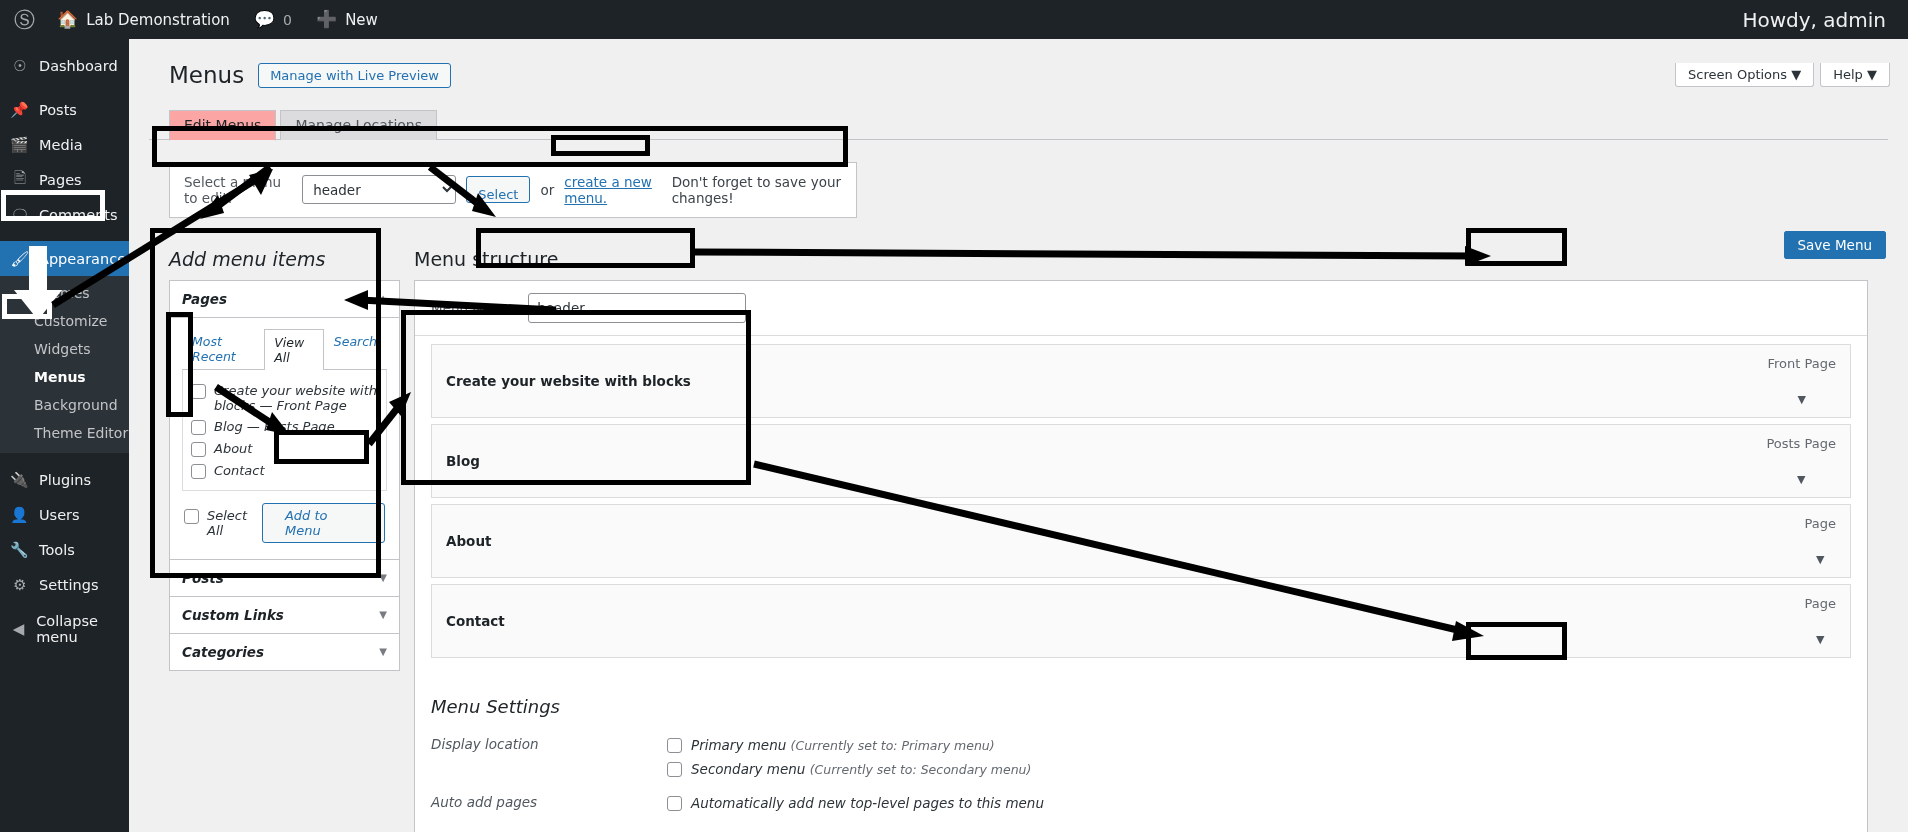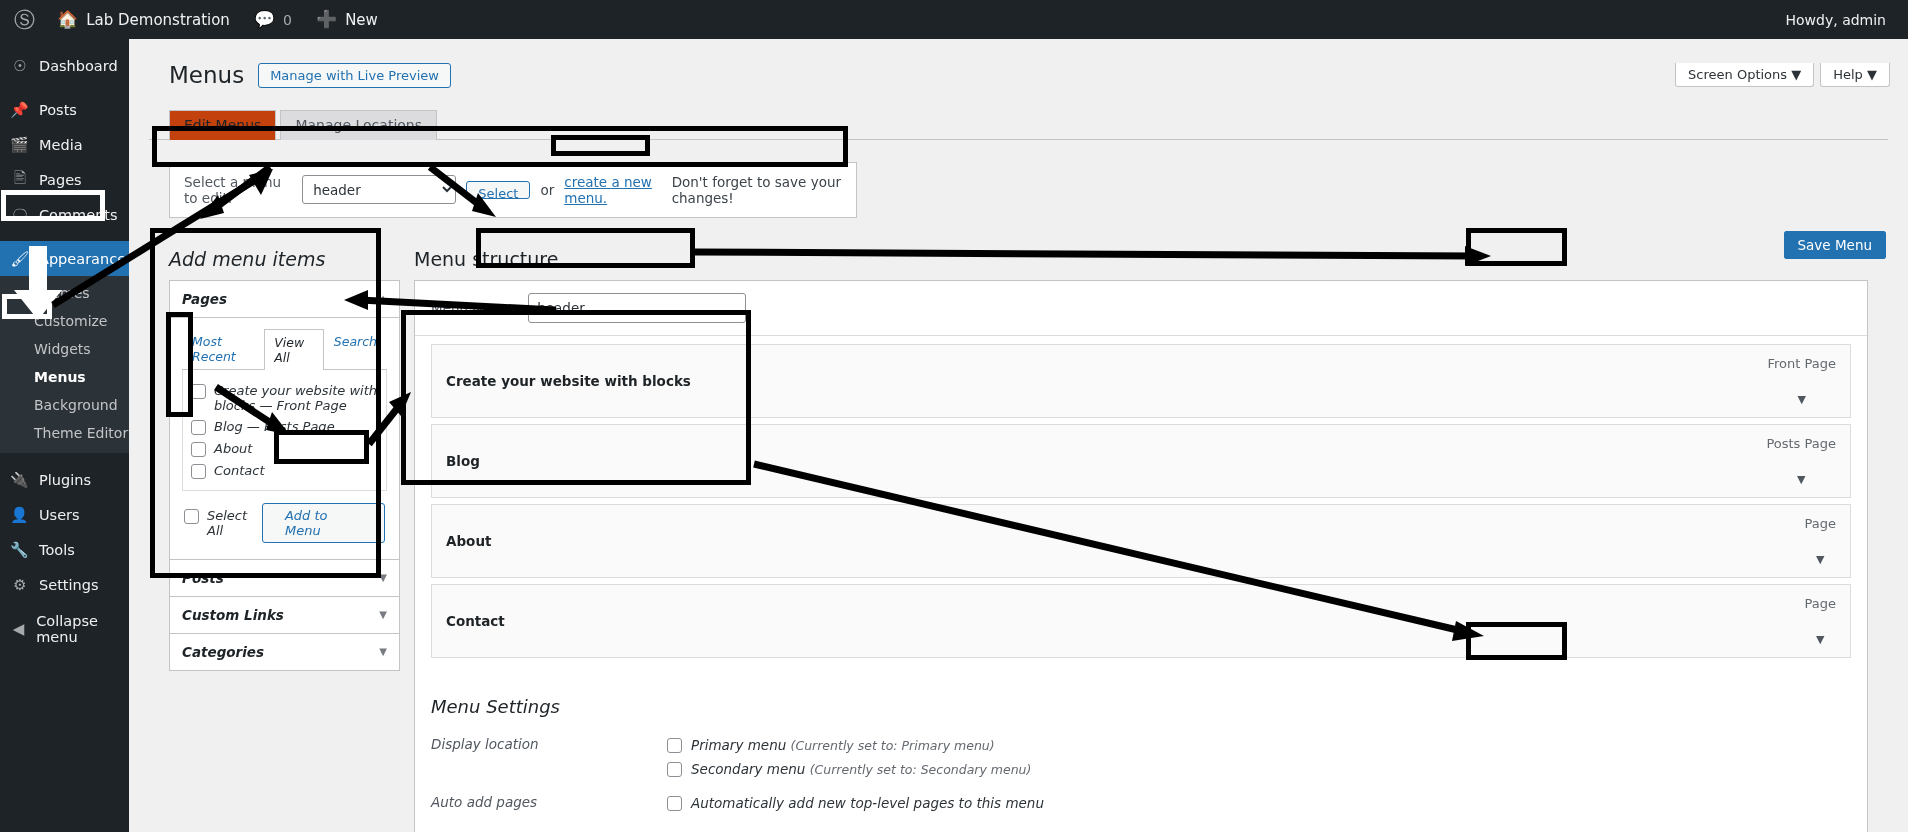--- a/index.html
+++ b/index.html
@@ -17,21 +17,21 @@
   
   #adminbar {
     position:absolute; top:0; left:0; width:1908px; height:39px;
     background:#1d2327; color:#f0f0f1;
     display:flex; align-items:center;
     font-size:15px;
     z-index:40;
   }
   .ab-item { display:flex; align-items:center; gap:8px; padding:0 12px; height:39px; color:#f0f0f1; }
   .ab-item .glyph { font-size:17px; color:#a7aaad; line-height:1; }
-  #adminbar .ab-right { margin-left:auto; padding-right:22px; font-size:14px; }
+  #adminbar .ab-right { margin-left:auto; padding-right:22px; font-size:20px; }
   .wp-logo { font-size:21px; color:#a7aaad; padding:0 10px 0 14px; }
 
   
   #sidebar {
     position:absolute; top:39px; left:0; width:129px; height:793px;
     background:#1d2327; z-index:30;
   }
   .menu-top {
     display:flex; align-items:center; gap:9px;
     height:35px; padding-left:10px;
@@ -79,38 +79,38 @@
   .nav-tab-wrapper {
     padding-left:20px; margin-top:14px;
     border-bottom:1px solid #c3c4c7; height:31px;
   }
   .nav-tab {
     display:inline-block; border:1px solid #c3c4c7; border-bottom:none;
     background:#dcdcde; color:#50575e;
     padding:6px 14px 7px 14px; font-size:14px; margin-right:0px;
     position:relative; top:1px;
   }
-  .nav-tab.active { background:#c2410c; color:#1d2327; border-bottom:1px solid #f0f0f1; }
+  .nav-tab.active { background:#fca5a5; color:#1d2327; border-bottom:1px solid #f0f0f1; }
 
   
   .menu-select-bar {
     margin:22px 20px 0 20px;
     background:#fff; border:1px solid #c3c4c7;
     padding:11px 14px; display:flex; align-items:center; gap:10px;
     font-size:13.5px; width:688px;
   }
   select.menu-dd {
     width:208px; height:29px; font-size:13.5px;
     border:1px solid #8c8f94; border-radius:3px; background:#fff;
     color:#2c3338; padding:0 6px;
     font-family:"DejaVu Sans", sans-serif;
   }
   .btn-secondary {
     border:1px solid #2271b1; color:#2271b1; background:#f6f7f7;
-    padding:4px 11px; font-size:13px; border-radius:3px; height:18px;
+    padding:10px 11px; font-size:13px; border-radius:3px; height:27px;
   }
   .link { color:#2271b1; text-decoration:underline; }
 
   
   .cols { display:flex; margin:30px 20px 0 20px; gap:14px; }
   .col-left { width:231px;font-style:italic; }
   .col-right { flex:1; }
   h2.sec { font-size:19px; font-weight:400; color:#1d2327; margin:0 0 10px 0; }
 
   .postbox { background:#fff; border:1px solid #c3c4c7; }

